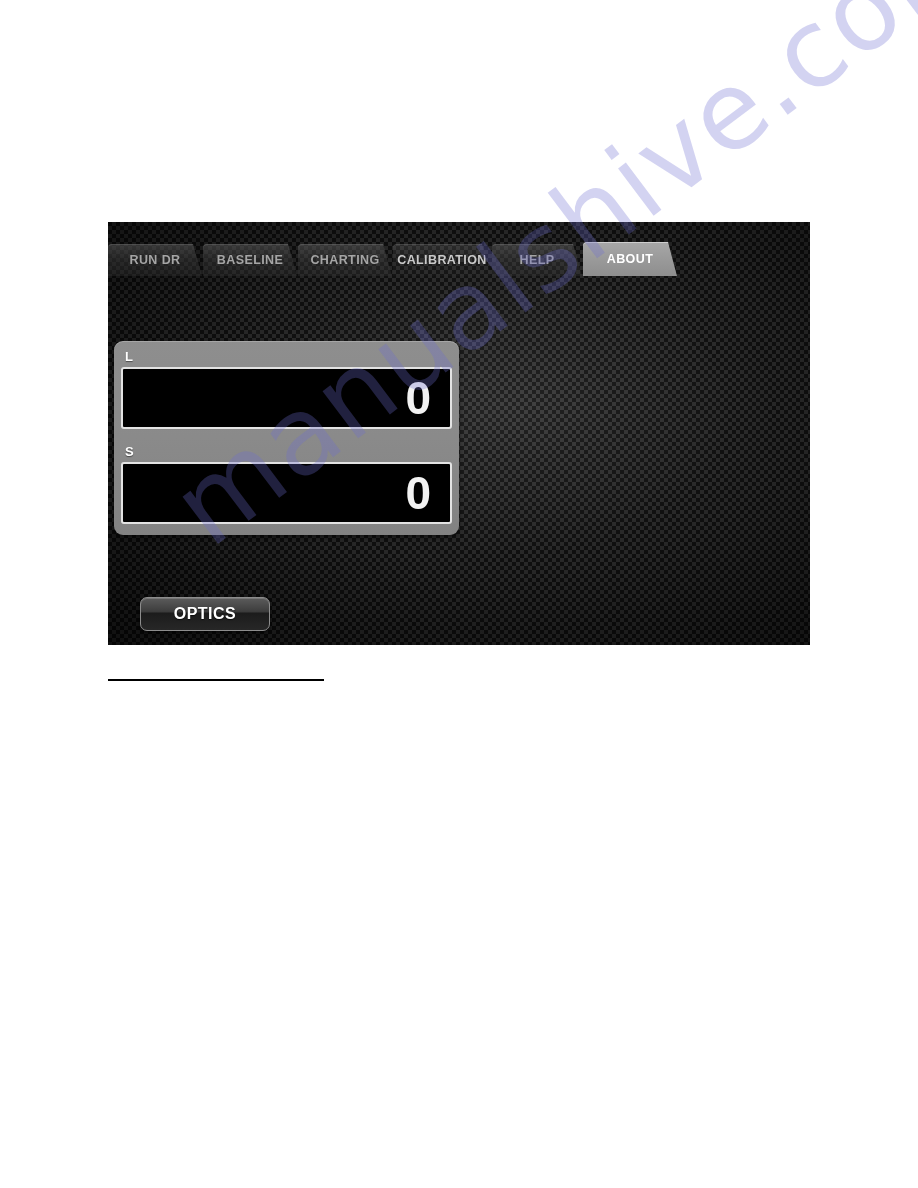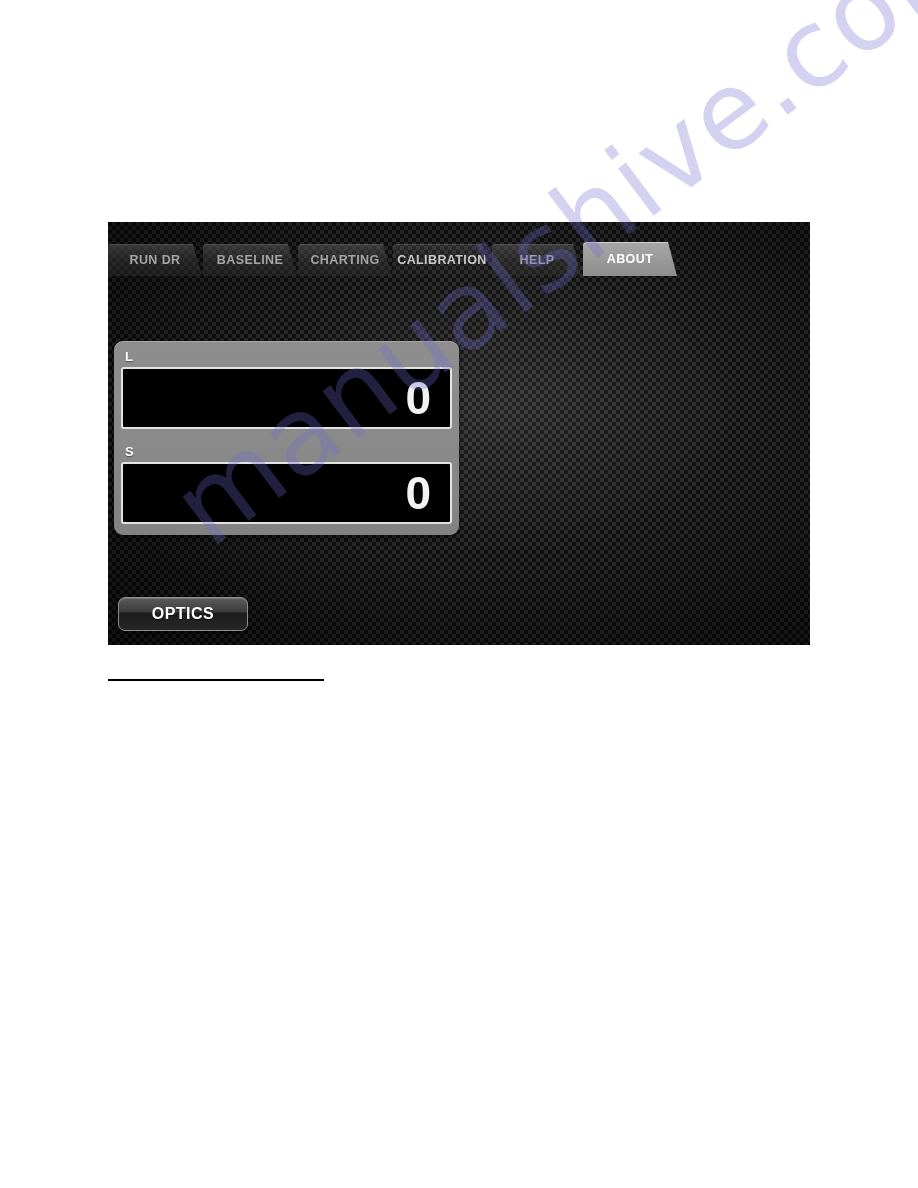--- a/index.html
+++ b/index.html
@@ -182,21 +182,21 @@
     font-weight: bold;
     letter-spacing: 0.5px;
     display: flex;
     align-items: center;
     justify-content: center;
     box-shadow: 0 2px 3px rgba(0,0,0,0.6), inset 0 1px 0 rgba(255,255,255,0.18);
     text-shadow: 0 1px 1px rgba(0,0,0,0.7);
     z-index: 3;
     box-sizing: border-box;
   }
-  #button-optics     { left: 10px;  top: 375px; width: 130px; }
+  #button-optics     { left: 32px;  top: 375px; width: 130px; }
   #button-end-of-oil { left: 206px; top: 375px; width: 131px; }
 
   
   #caption-rule {
     position: absolute;
     left: 108px;
     top: 679px;
     width: 216px;
     height: 0;
     border-top: 2px solid #000000;

